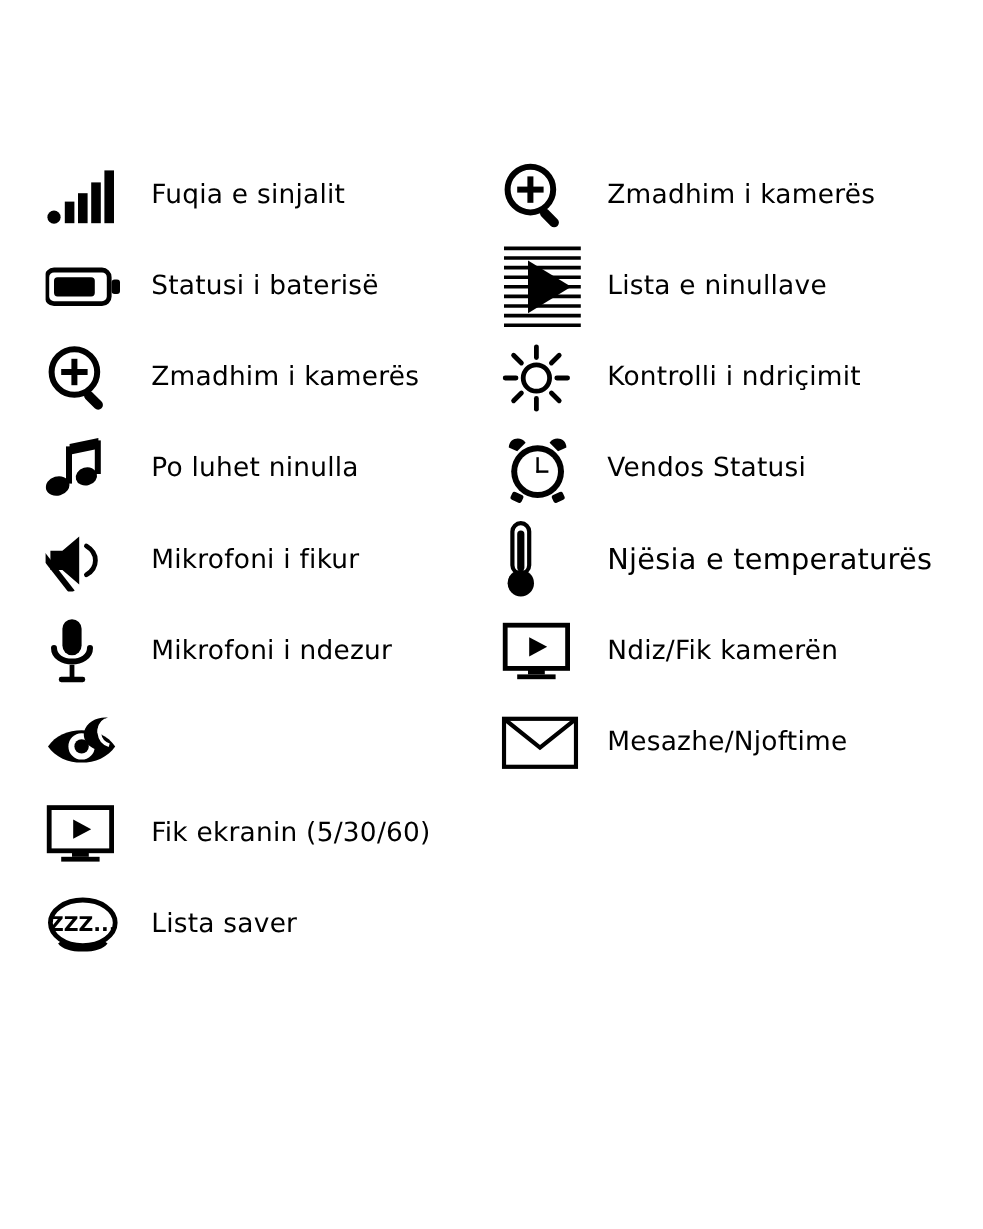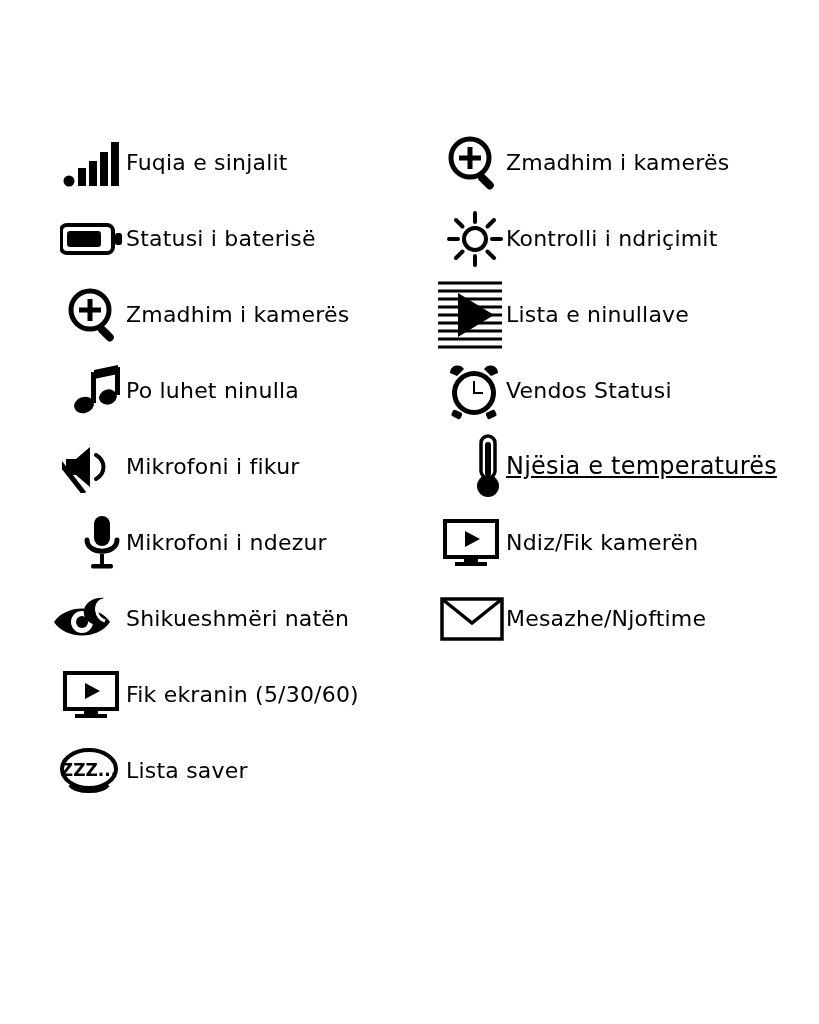--- a/index.html
+++ b/index.html
@@ -33,30 +33,30 @@
     display: flex;
     align-items: center;
     height: 76px;
   }
   .icon-box {
     width: 86px;
     min-width: 86px;
     height: 70px;
     display: flex;
     align-items: center;
-    justify-content: flex-end;
+    justify-content: flex-start;
   }
   .label {
     font-size: 22px;
     line-height: 1.05;
     letter-spacing: 0.2px;
     white-space: nowrap;
     padding-left: 2px;
   }
-  .label.small { font-size: 24px; text-decoration: underline; }
+  .label.small { font-size: 24px; }
   svg { display: block; }
 </style>
 </head>
 <body>
 
 <div class="legend">
 
   <div class="col col-left">
 
     <div class="row">
@@ -135,21 +135,20 @@
     <div class="row">
       <span class="icon-box">
         <svg width="72" height="46" viewBox="0 0 72 46">
           <path d="M2 26 C14 8, 46 8, 58 26 C46 44, 14 44, 2 26 Z" fill="#000"></path>
           <circle cx="30" cy="26" r="11" fill="#fff"></circle>
           <circle cx="30" cy="26" r="6" fill="#000"></circle>
           <path d="M52 2 C40 6, 40 24, 54 27 C46 33, 30 26, 32 14 C34 5, 44 1, 52 2 Z" fill="#000"></path>
           <path d="M50 4 C42 8, 43 22, 53 25" fill="none" stroke="#fff" stroke-width="3"></path>
         </svg>
       </span>
-      <span class="label">Shikueshmëri natën</span>
     </div>
 
     <div class="row">
       <span class="icon-box">
         <svg width="62" height="50" viewBox="0 0 62 50">
           <rect x="3" y="3" width="52" height="36" fill="none" stroke="#000" stroke-width="4"></rect>
           <path d="M23 13 L38 21 L23 29 Z" fill="#000"></path>
           <rect x="22" y="39" width="14" height="5" fill="#000"></rect>
           <rect x="13" y="44" width="32" height="4" fill="#000"></rect>
         </svg>
@@ -175,39 +174,20 @@
     <div class="row">
       <span class="icon-box">
         <svg width="58" height="58" viewBox="0 0 58 58">
           <circle cx="24" cy="24" r="19" fill="none" stroke="#000" stroke-width="5"></circle>
           <rect x="21.5" y="13" width="5" height="22" fill="#000"></rect>
           <rect x="13" y="21.5" width="22" height="5" fill="#000"></rect>
           <rect x="36" y="38" width="19" height="8" rx="4" fill="#000" transform="rotate(45 36 38)"></rect>
         </svg>
       </span>
       <span class="label">Zmadhim i kamerës</span>
-    </div>
-
-    <div class="row">
-      <span class="icon-box">
-        <svg width="58" height="58" viewBox="0 0 58 58">
-          <circle cx="29" cy="29" r="11" fill="none" stroke="#000" stroke-width="4"></circle>
-          <g stroke="#000" stroke-width="4" stroke-linecap="round">
-            <line x1="29" y1="3" x2="29" y2="12"></line>
-            <line x1="29" y1="46" x2="29" y2="55"></line>
-            <line x1="3" y1="29" x2="12" y2="29"></line>
-            <line x1="46" y1="29" x2="55" y2="29"></line>
-            <line x1="10" y1="10" x2="16.5" y2="16.5"></line>
-            <line x1="41.5" y1="41.5" x2="48" y2="48"></line>
-            <line x1="48" y1="10" x2="41.5" y2="16.5"></line>
-            <line x1="16.5" y1="41.5" x2="10" y2="48"></line>
-          </g>
-        </svg>
-      </span>
-      <span class="label">Kontrolli i ndriçimit</span>
     </div>
 
     <div class="row">
       <span class="icon-box">
         <svg width="68" height="72" viewBox="0 0 68 72">
           <g stroke="#000" stroke-width="3">
             <line x1="2" y1="4" x2="66" y2="4"></line>
             <line x1="2" y1="12" x2="66" y2="12"></line>
             <line x1="2" y1="20" x2="66" y2="20"></line>
             <line x1="2" y1="28" x2="66" y2="28"></line>
@@ -218,20 +198,39 @@
             <line x1="2" y1="68" x2="66" y2="68"></line>
           </g>
           <path d="M22 14 L58 36 L22 58 Z" fill="#000"></path>
         </svg>
       </span>
       <span class="label">Lista e ninullave</span>
     </div>
 
     <div class="row">
       <span class="icon-box">
+        <svg width="58" height="58" viewBox="0 0 58 58">
+          <circle cx="29" cy="29" r="11" fill="none" stroke="#000" stroke-width="4"></circle>
+          <g stroke="#000" stroke-width="4" stroke-linecap="round">
+            <line x1="29" y1="3" x2="29" y2="12"></line>
+            <line x1="29" y1="46" x2="29" y2="55"></line>
+            <line x1="3" y1="29" x2="12" y2="29"></line>
+            <line x1="46" y1="29" x2="55" y2="29"></line>
+            <line x1="10" y1="10" x2="16.5" y2="16.5"></line>
+            <line x1="41.5" y1="41.5" x2="48" y2="48"></line>
+            <line x1="48" y1="10" x2="41.5" y2="16.5"></line>
+            <line x1="16.5" y1="41.5" x2="10" y2="48"></line>
+          </g>
+        </svg>
+      </span>
+      <span class="label">Kontrolli i ndriçimit</span>
+    </div>
+
+    <div class="row">
+      <span class="icon-box">
         <svg width="60" height="60" viewBox="0 0 60 60">
           <path d="M6 12 C6 4, 16 2, 20 8 L13 15 Z" fill="#000"></path>
           <path d="M54 12 C54 4, 44 2, 40 8 L47 15 Z" fill="#000"></path>
           <circle cx="30" cy="32" r="22" fill="#000"></circle>
           <circle cx="30" cy="32" r="17" fill="#fff"></circle>
           <rect x="29" y="20" width="2" height="13" fill="#000"></rect>
           <rect x="29" y="31" width="10" height="2" fill="#000"></rect>
           <rect x="8" y="50" width="10" height="7" rx="2" fill="#000" transform="rotate(25 13 53)"></rect>
           <rect x="42" y="50" width="10" height="7" rx="2" fill="#000" transform="rotate(-25 47 53)"></rect>
         </svg>

